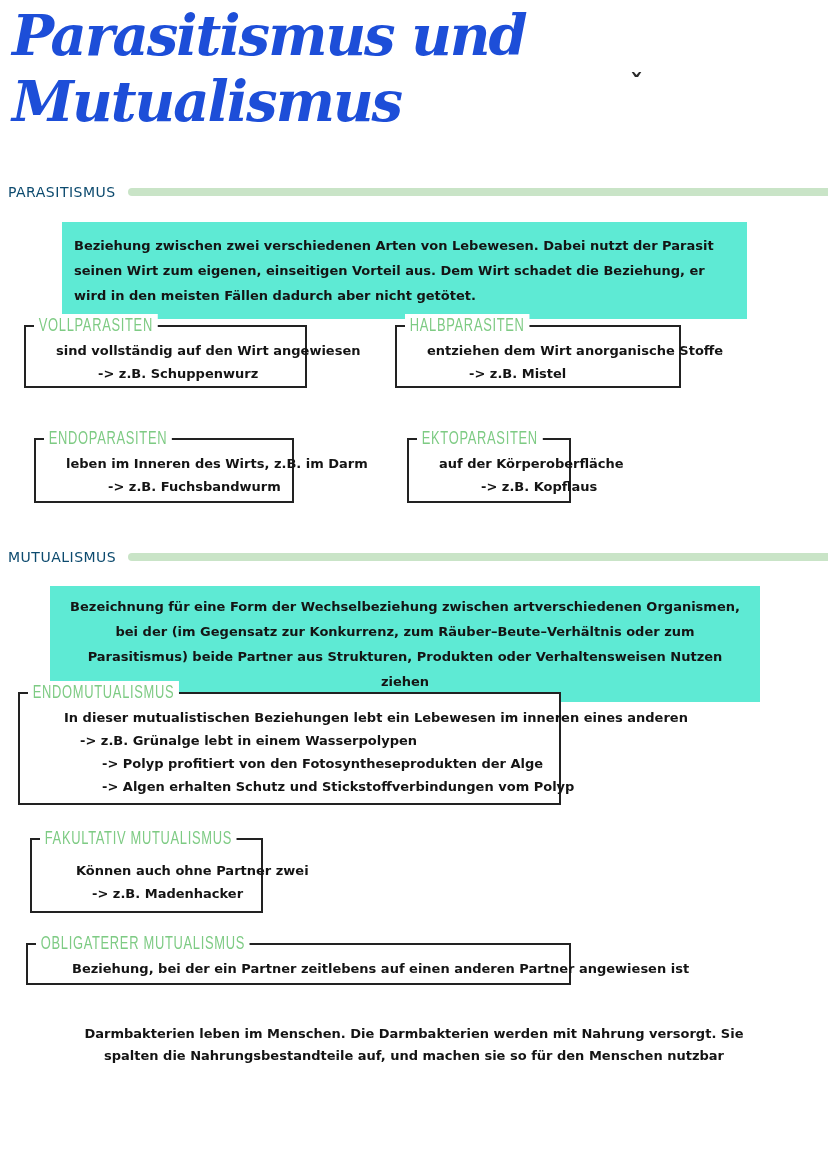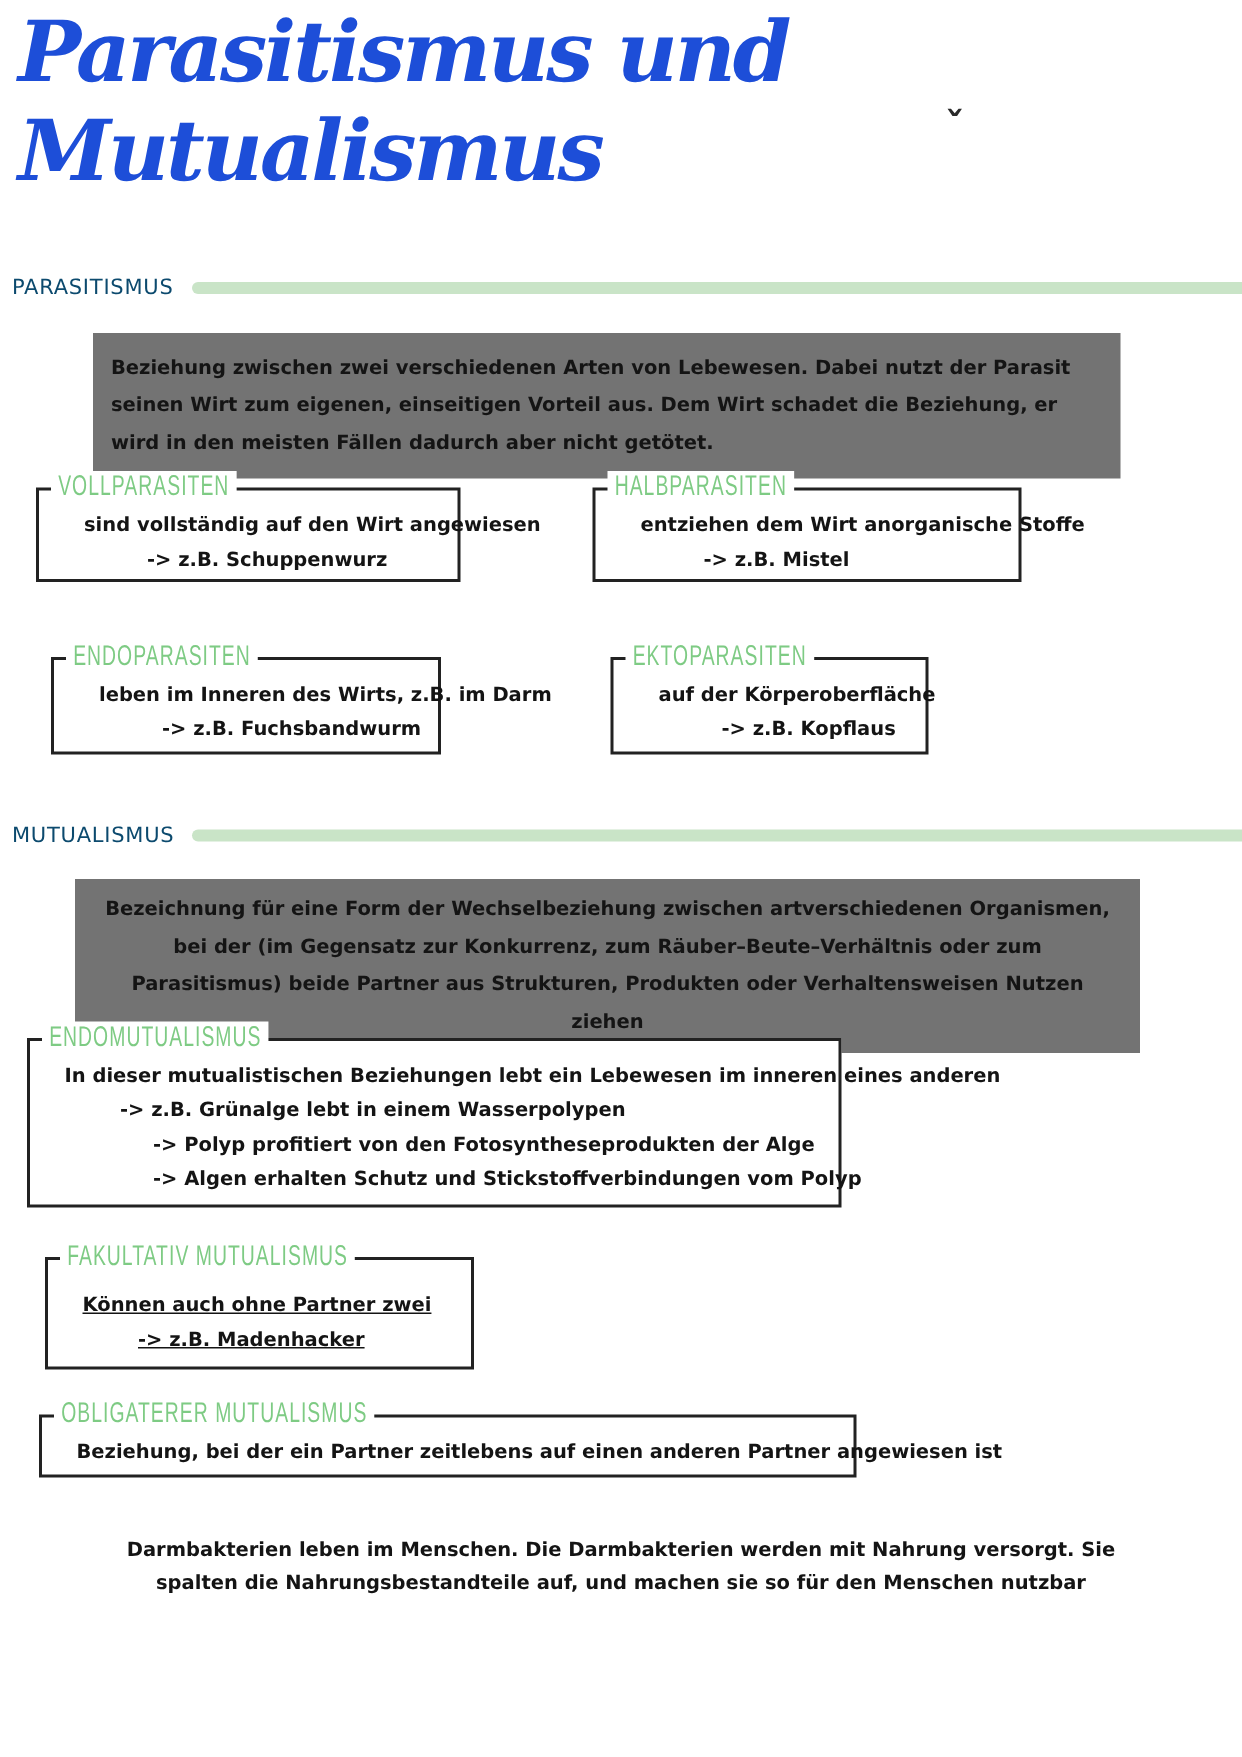--- a/index.html
+++ b/index.html
@@ -36,21 +36,21 @@
   }
   .section-header .rule{
     flex:1;height:8px;margin-left:12px;
     background:#c9e4c7;border-radius:5px 0 0 5px;
   }
   .hdr-parasitismus{top:183px;}
   .hdr-mutualismus{top:548px;}
   
   .def-block{
     position:absolute;
-    background:#737373;
+    background:#5eead4;
     font-size:13px;font-weight:bold;line-height:25px;
     box-sizing:border-box;
   }
   .def1{left:62px;top:222px;width:685px;padding:11px 12px;text-align:left;}
   .def2{left:50px;top:586px;width:710px;padding:8px 16px;text-align:center;}
   
   .cbox{
     position:absolute;
     border:2px solid #222222;
     box-sizing:border-box;
@@ -66,33 +66,33 @@
     font-size:19px;line-height:22px;font-weight:normal;
     letter-spacing:1px;white-space:nowrap;
     transform:scaleX(0.68);transform-origin:left center;
   }
   .cbox .line{
     font-size:13px;font-weight:bold;line-height:23px;
     white-space:nowrap;
   }
   .ind-a{padding-left:30px;}
   .ind-b{padding-left:72px;}
-  .ind-c{padding-left:23px;}
+  .ind-c{padding-left:44px;}
   .ind-d{padding-left:60px;}
   .ind-e{padding-left:82px;}
   .pt-box{padding-top:12px;}
   .pt-box-lg{padding-top:19px;}
   
   .box-voll {left:24px; top:325px;width:283px;height:63px;}
   .box-halb {left:395px;top:325px;width:286px;height:63px;}
   .box-endo {left:34px; top:438px;width:260px;height:65px;}
-  .box-ekto {left:407px;top:438px;width:212px;height:65px;}
+  .box-ekto {left:407px;top:438px;width:164px;height:65px;}
   
   .box-endomut{left:18px;top:692px;width:543px;height:113px;}
-  .box-fakmut {left:30px;top:838px;width:286px;height:75px;text-decoration:underline;}
+  .box-fakmut {left:30px;top:838px;width:233px;height:75px;}
   .box-oblmut {left:26px;top:943px;width:545px;height:42px;}
   
   .footer-note{
     position:absolute;left:64px;top:1023px;width:700px;
     font-size:13px;font-weight:bold;line-height:22px;
     text-align:center;
   }
 </style>
 </head>
 <body>

